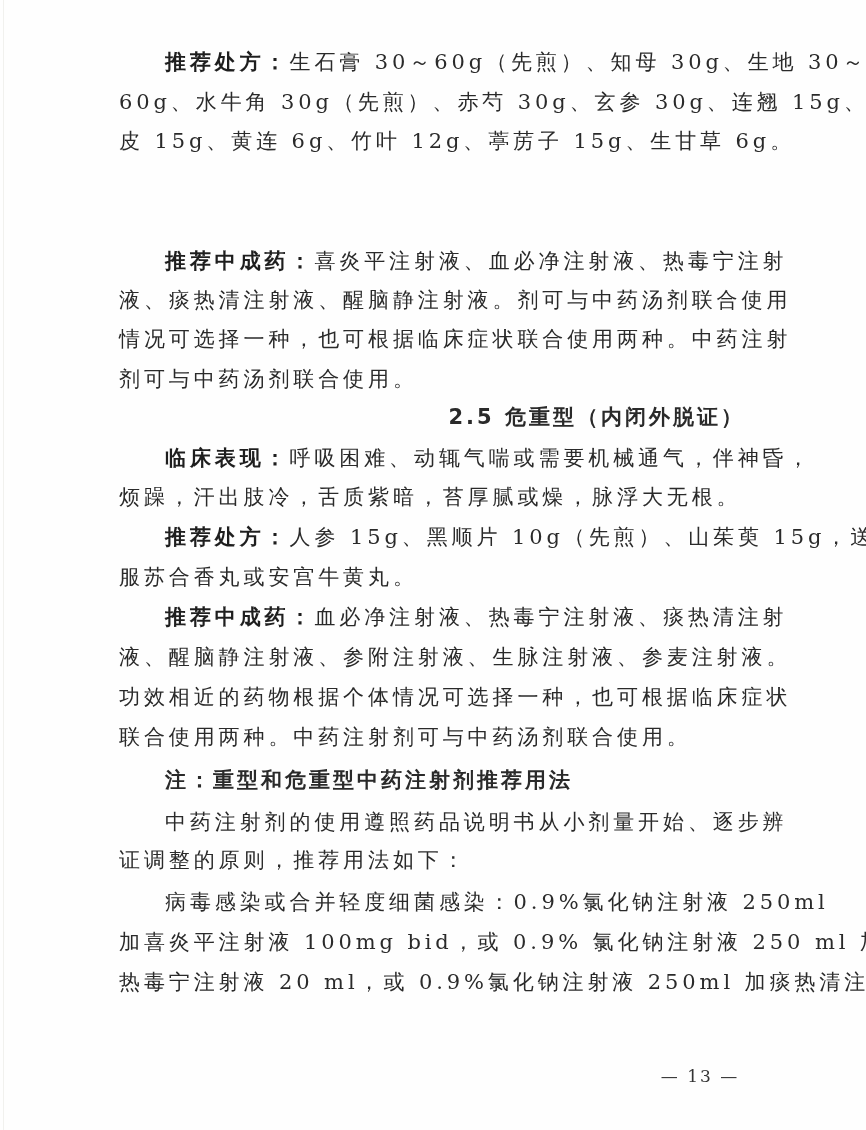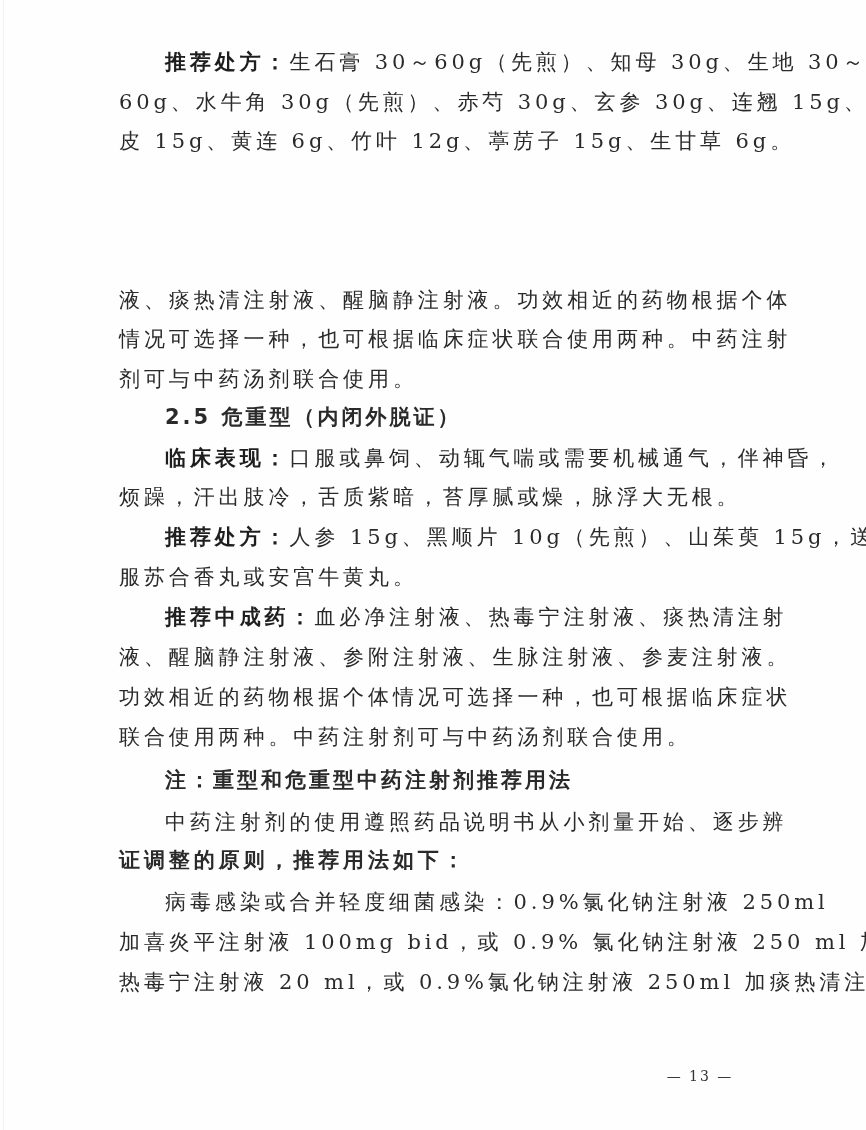--- a/index.html
+++ b/index.html
@@ -58,64 +58,67 @@
       font-family: "DejaVu Sans", "Liberation Sans", sans-serif;
       font-weight: bold;
       letter-spacing: 3px;
     }
     .page-number {
       position: absolute;
       top: 1058px;
       left: 640px;
       width: 120px;
       text-align: center;
-      font-size: 14px;
+      font-size: 17px;
       line-height: 36px;
       letter-spacing: 2px;
       color: #333;
     }
   </style>
 </head>
 <body>
 
 <div class="page">
   <div class="edge"></div>
 
   <div class="line indent just" style="top:42px;">
     <span class="b">推荐处方：</span><span>生石膏 30～60g（先煎）、知母 30g、生地 30～</span>
   </div>
   <div class="line just" style="top:82px;">60g、水牛角 30g（先煎）、赤芍 30g、玄参 30g、连翘 15g、丹</div>
   <div class="line" style="top:121px;">皮 15g、黄连 6g、竹叶 12g、葶苈子 15g、生甘草 6g。</div>
 
 
-  <div class="line just" style="top:280px;">液、痰热清注射液、醒脑静注射液。功效相近的药物根据个体</div>
+  <div class="line indent just" style="top:241px;">
+    <span class="b">推荐中成药：</span><span>喜炎平注射液、血必净注射液、热毒宁注射</span>
+  </div>
+  <div class="line just" style="top:280px;">液、痰热清注射液、醒脑静注射液。剂可与中药汤剂联合使用</div>
   <div class="line just" style="top:319px;">情况可选择一种，也可根据临床症状联合使用两种。中药注射</div>
   <div class="line" style="top:359px;">剂可与中药汤剂联合使用。</div>
 
-  <div class="line indent heading" style="top:397px;">2.5 危重型（内闭外脱证）</div>
+  <div class="line indent heading" style="top:397px;text-align:right;">2.5 危重型（内闭外脱证）</div>
 
   <div class="line indent just" style="top:438px;">
-    <span class="b">临床表现：</span><span>口服或鼻饲、动辄气喘或需要机械通气，伴神昏，</span>
+    <span class="b">临床表现：</span><span>呼吸困难、动辄气喘或需要机械通气，伴神昏，</span>
   </div>
   <div class="line" style="top:477px;">烦躁，汗出肢冷，舌质紫暗，苔厚腻或燥，脉浮大无根。</div>
 
   <div class="line indent just" style="top:517px;">
     <span class="b">推荐处方：</span><span>人参 15g、黑顺片 10g（先煎）、山茱萸 15g，送</span>
   </div>
   <div class="line" style="top:557px;">服苏合香丸或安宫牛黄丸。</div>
 
   <div class="line indent just" style="top:597px;">
     <span class="b">推荐中成药：</span><span>血必净注射液、热毒宁注射液、痰热清注射</span>
   </div>
   <div class="line just" style="top:637px;">液、醒脑静注射液、参附注射液、生脉注射液、参麦注射液。</div>
   <div class="line just" style="top:677px;">功效相近的药物根据个体情况可选择一种，也可根据临床症状</div>
   <div class="line" style="top:717px;">联合使用两种。中药注射剂可与中药汤剂联合使用。</div>
 
   <div class="line indent heading" style="top:760px;">注：重型和危重型中药注射剂推荐用法</div>
 
   <div class="line indent just" style="top:802px;">中药注射剂的使用遵照药品说明书从小剂量开始、逐步辨</div>
-  <div class="line" style="top:840px;font-weight:bold;">证调整的原则，推荐用法如下：</div>
+  <div class="line" style="top:840px;">证调整的原则，推荐用法如下：</div>
   <div class="line indent just" style="top:882px;">病毒感染或合并轻度细菌感染：0.9%氯化钠注射液 250ml</div>
   <div class="line just" style="top:922px;">加喜炎平注射液 100mg bid，或 0.9% 氯化钠注射液 250 ml 加</div>
   <div class="line just" style="top:962px;">热毒宁注射液 20 ml，或 0.9%氯化钠注射液 250ml 加痰热清注</div>
 
   <div class="page-number">— 13 —</div>
 </div>
 
 </body></html>

